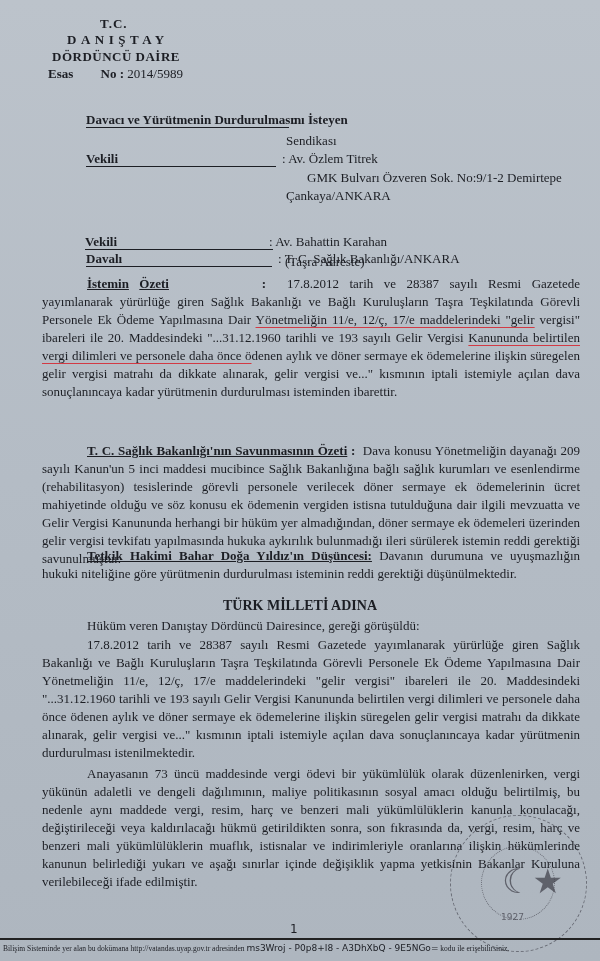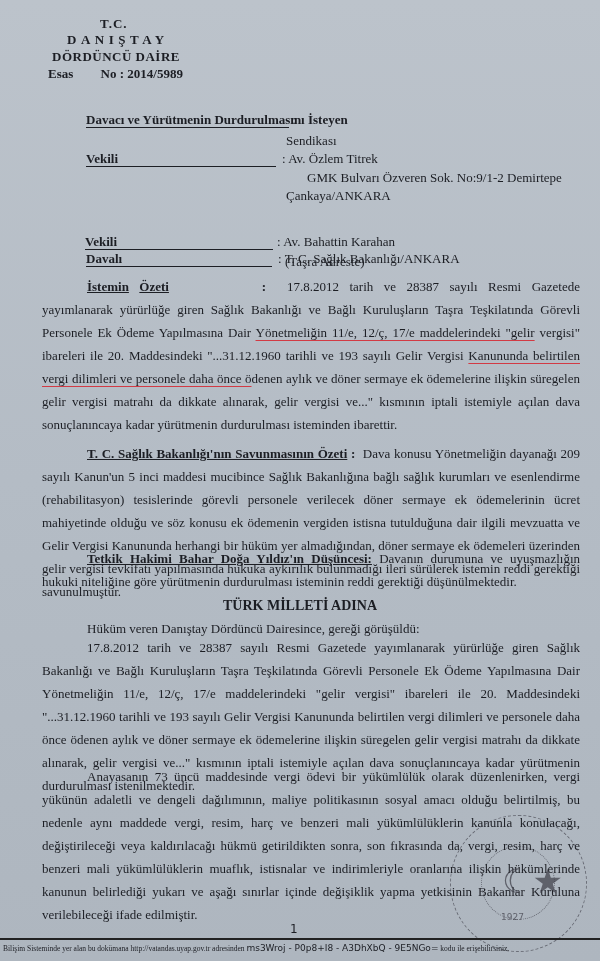--- a/index.html
+++ b/index.html
@@ -10,27 +10,27 @@
     font-family: "Liberation Serif", "DejaVu Serif", serif;
     color: #1c1e24;
   }
   .abs { position: absolute; }
   .hdr { left: 0; top: 0; font-weight: bold; font-size: 13px; line-height: 15px; }
   .hdr .l1 { position: absolute; left: 100px; top: 16px; letter-spacing: 1px; white-space: nowrap; }
   .hdr .l2 { position: absolute; left: 67px; top: 32px; letter-spacing: 4.5px; white-space: nowrap; }
   .hdr .l3 { position: absolute; left: 52px; top: 49px; letter-spacing: 0.5px; white-space: nowrap; }
   .hdr .l4 { position: absolute; left: 48px; top: 66px; white-space: nowrap; }
   .hdr .l4 .no { margin-left: 24px; }
-  .hdr .l4 .val { font-weight: bold; }
+  .hdr .l4 .val { font-weight: normal; }
 
   .party { position: absolute; font-size: 13px; line-height: 15px; white-space: nowrap; }
   .plabel { font-weight: bold; border-bottom: 1.2px solid #1c1e24; display: inline-block; }
   .pval { position: absolute; white-space: nowrap; }
 
-  .para { position: absolute; left: 42px; width: 538px; font-size: 13px; line-height: 23px; text-align: justify; }
+  .para { position: absolute; left: 42px; width: 538px; font-size: 13px; line-height: 18px; text-align: justify; }
   .para .ind { display: inline-block; width: 45px; }
   .bu { font-weight: bold; text-decoration: underline; }
   .red-ul { text-decoration: underline; text-decoration-color: #d23a44; text-underline-offset: 3px; }
 
   .title-center { position: absolute; left: 0; width: 600px; text-align: center; font-weight: bold; font-size: 14px; top: 598px; }
 
   .stamp { position: absolute; left: 450px; top: 815px; width: 135px; height: 135px; border-radius: 50%;
     border: 1.5px dashed rgba(60,60,70,0.6); }
   .stamp .inner { position: absolute; left: 30px; top: 30px; width: 72px; height: 72px; border-radius: 50%; border: 1.5px dotted rgba(60,60,70,0.6); }
   .stamp .moon { position: absolute; left: 20px; top: 14px; font-size: 34px; color: rgba(60,60,70,0.7); font-family: "DejaVu Sans", sans-serif; }
@@ -68,21 +68,21 @@
   <span class="pval" style="left:200px; top:37px;">Çankaya/ANKARA</span>
 </div>
 
 <div class="party" style="left:86px; top:213px;margin-top:38px;">
   <span class="plabel" style="width:186px;">Davalı</span>
   <span class="pval" style="left:192px; top:0;text-align:right;"><span>:</span> <span>T. C. Sağlık Bakanlığı/ANKARA</span></span>
 </div>
 
 <div class="party" style="left:85px; top:234px;">
   <span class="plabel" style="width:188px;">Vekili</span>
-  <span class="pval" style="left:192px; top:0;"><span>:</span> <span>Av. Bahattin Karahan</span></span>
+  <span class="pval" style="left:184px; top:0;"><span>:</span> <span>Av. Bahattin Karahan</span></span>
   <span class="pval" style="left:200px; top:20px;">(Taşra Adreste)</span>
 </div>
 
 <div class="para" style="top:275px;">
   <span class="ind"></span><span class="bu">İstemin</span>&nbsp;<span class="bu" style="display:inline-block; width:112px;">Özeti</span> <b>:</b>&nbsp;
   <span>17.8.2012 tarih ve 28387 sayılı Resmi Gazetede yayımlanarak yürürlüğe giren Sağlık Bakanlığı ve Bağlı Kuruluşların Taşra Teşkilatında Görevli Personele Ek Ödeme Yapılmasına Dair </span><span class="red-ul">Yönetmeliğin 11/e, 12/ç, 17/e maddelerindeki "gelir</span><span> vergisi" ibareleri ile 20. Maddesindeki "...31.12.1960 tarihli ve 193 sayılı Gelir Vergisi </span><span class="red-ul">Kanununda belirtilen vergi dilimleri ve personele daha önce ö</span><span>denen aylık ve döner sermaye ek ödemelerine ilişkin süregelen gelir vergisi matrahı da dikkate alınarak, gelir vergisi ve..." kısmının iptali istemiyle açılan dava sonuçlanıncaya kadar yürütmenin durdurulması isteminden ibarettir.</span>
 </div>
 
 <div class="para" style="top:442px;">
   <span class="ind"></span><span class="bu">T. C. Sağlık Bakanlığı'nın Savunmasının Özeti</span> <b>:</b>&nbsp;

